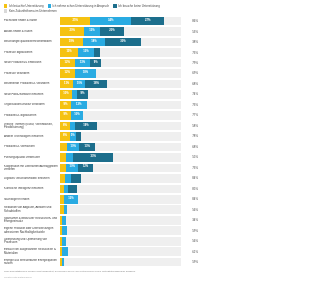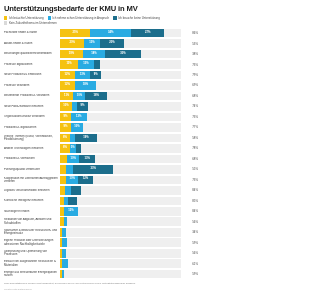--- a/index.html
+++ b/index.html
@@ -102,21 +102,20 @@
     margin-top: 2.5px;
     font-size: 2.4px;
     color: #b0b0b0;
   }
 </style>
 </head>
 <body>
 
 <div id="page">
 
-  <div class="title">Unterstützungsbedarfe der KMU in MV</div>
 
   <div class="legend" id="legend-container">
       <div class="legend-item">
         <span class="swatch" style="background: rgb(245, 194, 17);"></span>
         <span>Ich bräuchte Unterstützung</span>
       </div>
       <div class="legend-item">
         <span class="swatch" style="background: rgb(41, 171, 226);"></span>
         <span>Ich nehme schon Unterstützung in Anspruch</span>
       </div>

